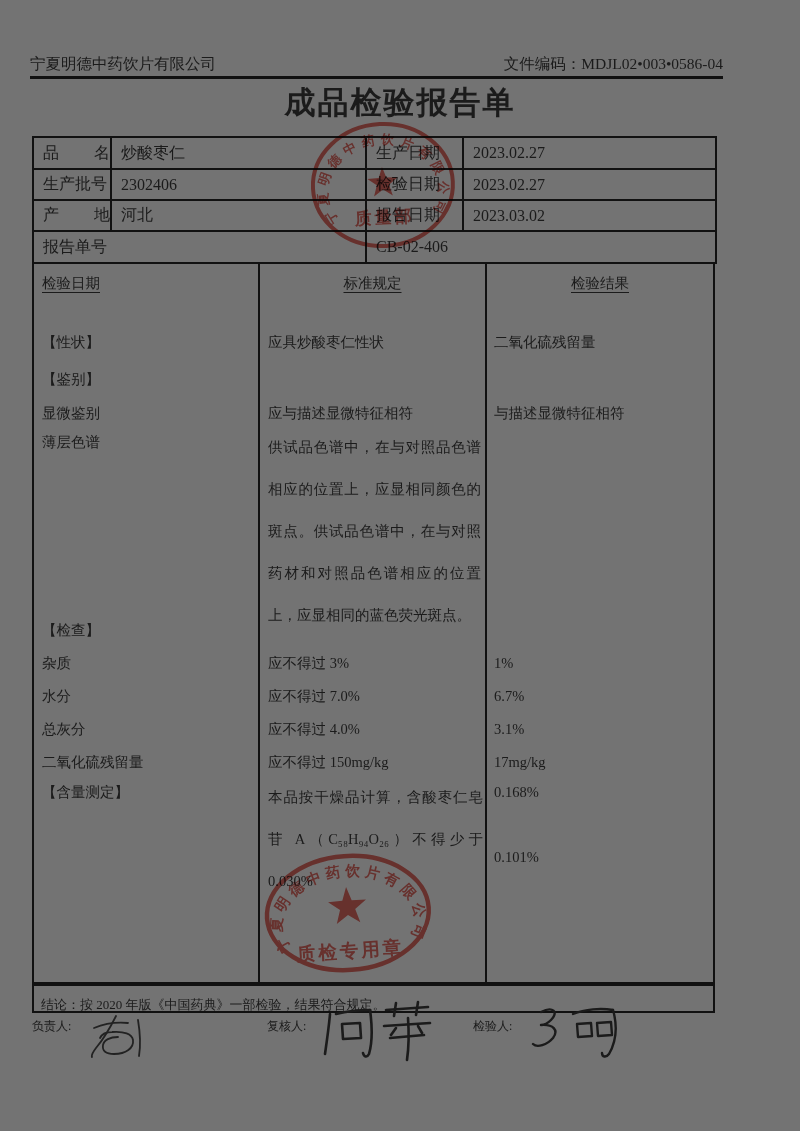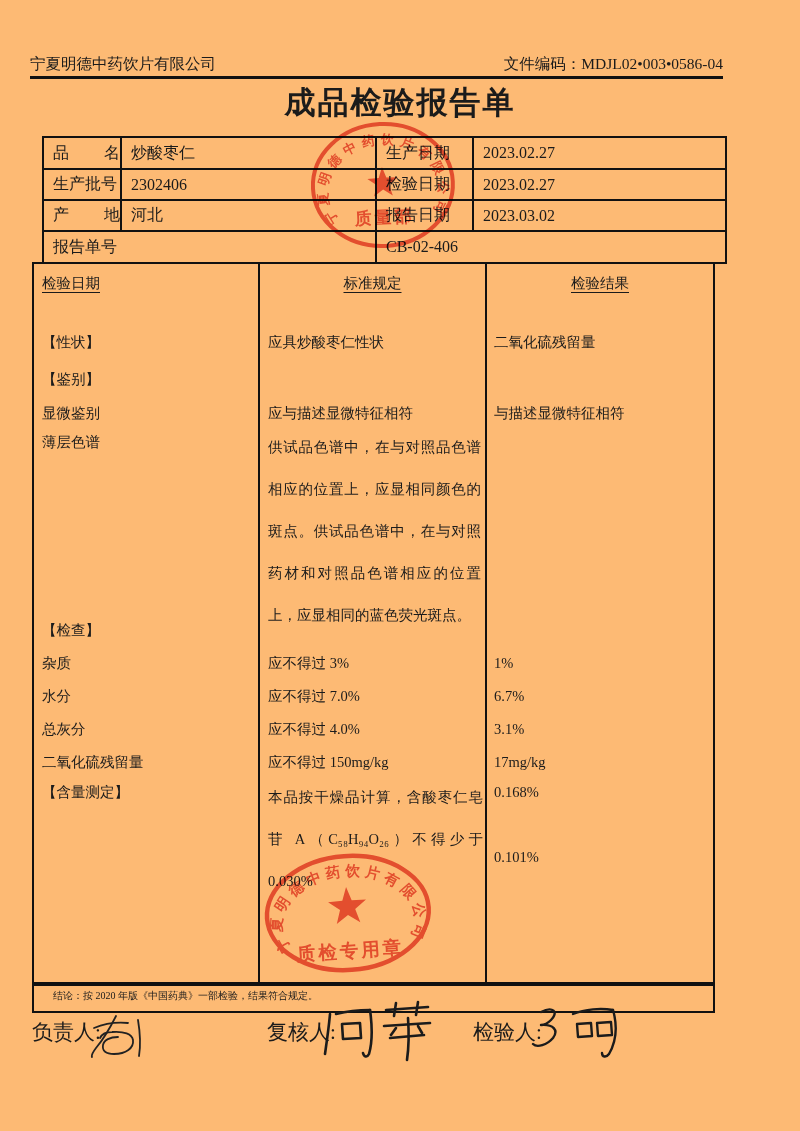--- a/index.html
+++ b/index.html
@@ -1,39 +1,39 @@
 <!DOCTYPE html>
 <html><head>
 <meta charset="utf-8">
 <style>
   html,body{margin:0;padding:0;background:#888;}
-  .page{position:relative;width:800px;height:1131px;background:#fdba74;margin:0 auto;overflow:hidden;
+  .page{position:relative;width:800px;height:1131px;background:#737373;margin:0 auto;overflow:hidden;
         font-family:"Liberation Serif","DejaVu Serif",serif;color:#1b1b1b;}
   .abs{position:absolute;}
   .nw{white-space:nowrap;}
   
   .hdr-company{left:30px;top:54px;font-size:15.5px;}
   .hdr-code{right:77px;top:54px;font-size:15.5px;}
   .hdr-rule{left:30px;top:76px;width:693px;height:2.5px;background:#111;}
   .title{left:0;right:0;top:82px;text-align:center;font-size:31px;font-weight:bold;letter-spacing:2px;}
   
-  table.info{position:absolute;left:32px;top:136px;border-collapse:collapse;table-layout:fixed;font-size:16px;margin-left:10px;}
+  table.info{position:absolute;left:32px;top:136px;border-collapse:collapse;table-layout:fixed;font-size:16px;}
   table.info td{border:2px solid #111;padding:0 0 0 9px;vertical-align:middle;overflow:hidden;}
   td.jl{text-align:justify;text-align-last:justify;padding-right:14px;}
   
   .insp{left:32px;top:262px;width:683px;height:722px;border:2px solid #111;box-sizing:border-box;}
   .vline{position:absolute;top:0;bottom:0;width:2px;background:#111;}
   .tl{position:absolute;font-size:14.5px;line-height:22px;white-space:nowrap;}
   .para{position:absolute;font-size:14.5px;line-height:42px;text-align:justify;white-space:normal;}
   .uh{text-decoration:underline;text-underline-offset:4px;}
   .cen{text-align:center;}
   
   .concl-box{left:32px;top:984px;width:683px;height:29px;border:2px solid #111;box-sizing:border-box;}
-  .concl-text{left:7px;top:3px;font-size:10px;white-space:nowrap;position:absolute;margin-left:12px;}
-  .sig-label{font-size:21px;top:1018px;}
+  .concl-text{left:7px;top:10px;font-size:13px;white-space:nowrap;position:absolute;}
+  .sig-label{font-size:12px;top:1018px;}
   .sig svg{overflow:visible;}
   
   .stamp{mix-blend-mode:multiply;opacity:0.82;}
 </style>
 </head>
 <body>
 
 <div class="page">
 
   <div class="abs hdr-company nw">宁夏明德中药饮片有限公司</div>

